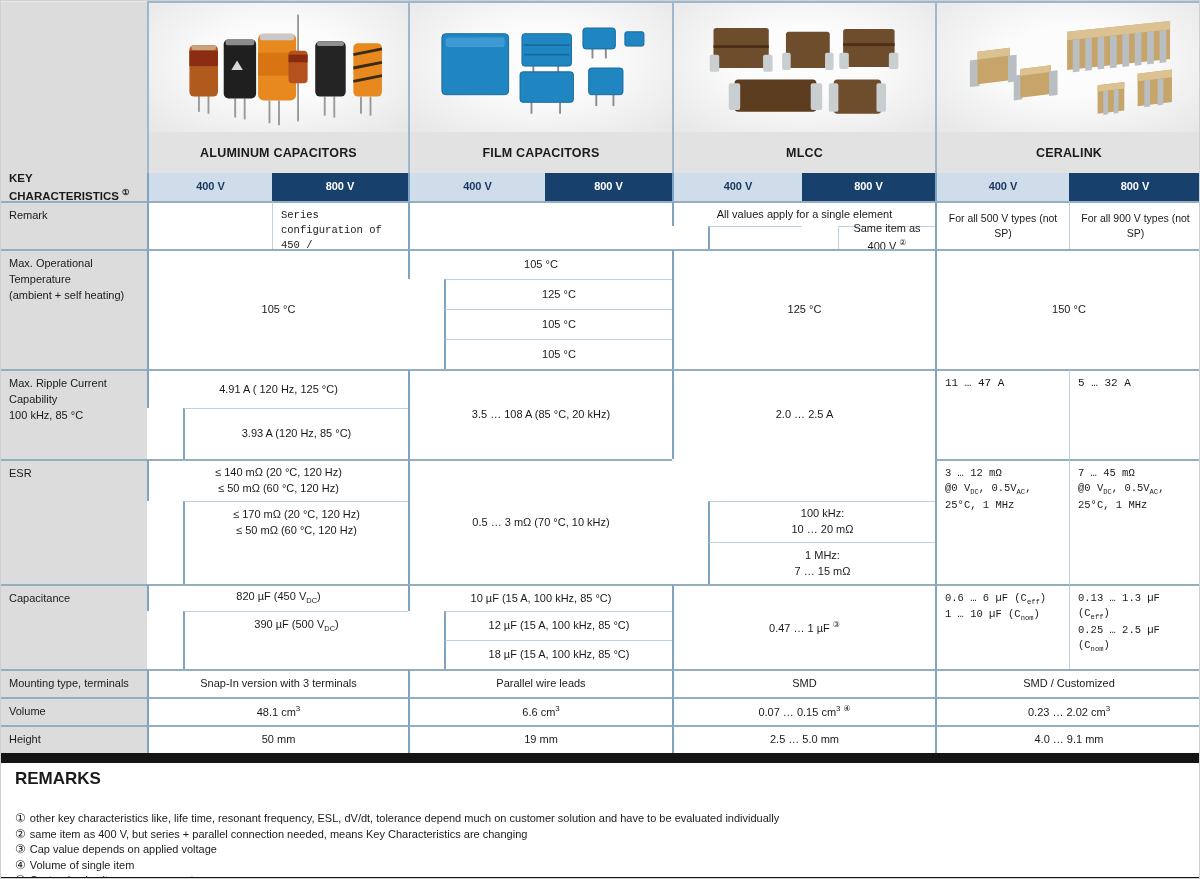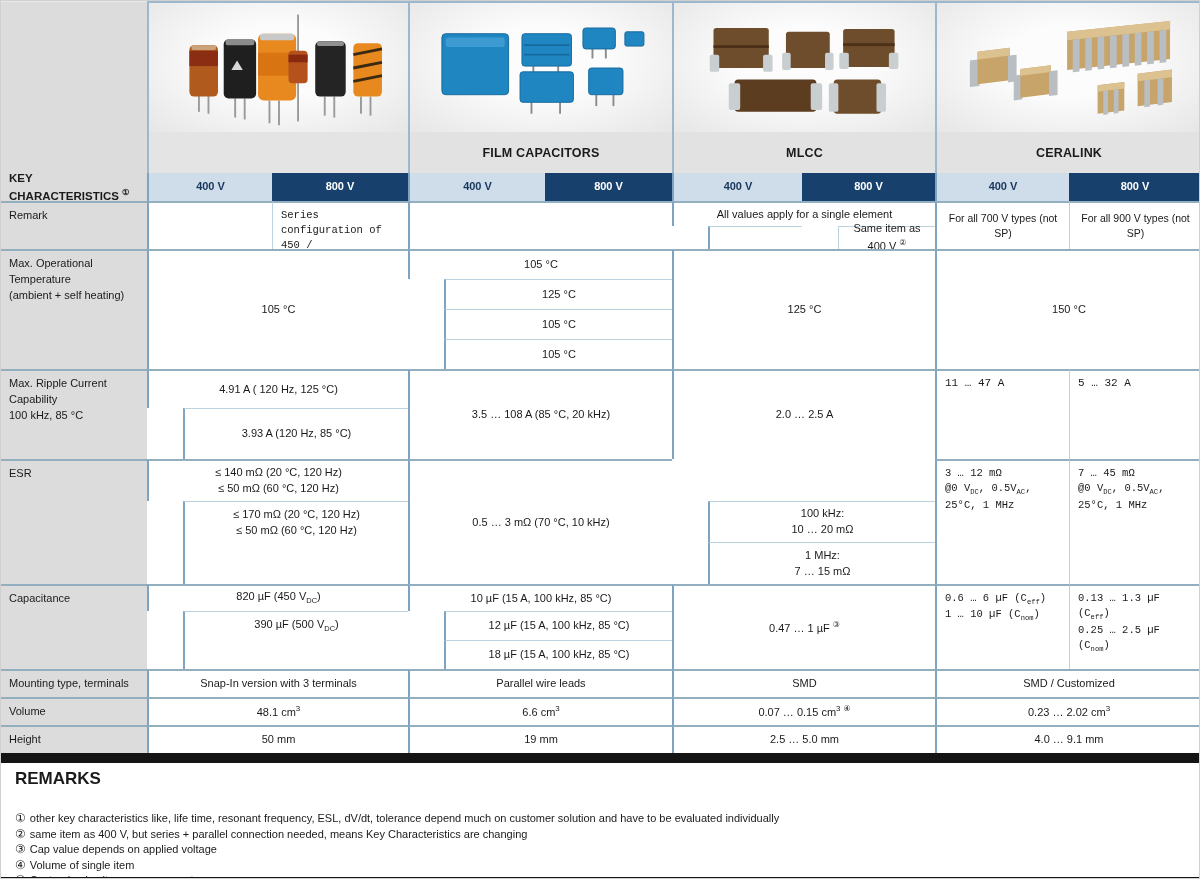--- a/index.html
+++ b/index.html
@@ -76,20 +76,23 @@
           <rect x="140" y="46" width="20" height="34" rx="4" fill="#b4511c"></rect>
           <rect x="140" y="50" width="20" height="8" fill="#872a10"></rect>
           <rect x="168" y="36" width="32" height="58" rx="5" fill="#242424"></rect>
           <rect x="170" y="36" width="28" height="5" rx="2" fill="#909090"></rect>
           <rect x="208" y="38" width="30" height="56" rx="5" fill="#e8891f"></rect>
           <line x1="208" y1="50" x2="238" y2="44" stroke="#3a2a12" stroke-width="3"></line>
           <line x1="208" y1="64" x2="238" y2="58" stroke="#3a2a12" stroke-width="3"></line>
           <line x1="208" y1="78" x2="238" y2="72" stroke="#3a2a12" stroke-width="3"></line>
         </svg>
       </div>
+      <div class="hdr-title">
+          <span>ALUMINUM CAPACITORS</span>
+        </div>
     </div>
 
     <div class="hdr-group">
       <div class="hdr-img">
         <svg width="250" height="122" viewBox="0 0 260 128">
           <g stroke="#8b8b8b" stroke-width="2">
             <line x1="122" y1="62" x2="122" y2="74"></line>
               <line x1="148" y1="62" x2="148" y2="74"></line>
             <line x1="184" y1="44" x2="184" y2="54"></line>
               <line x1="198" y1="44" x2="198" y2="54"></line>
@@ -231,21 +234,21 @@
       </div>
     <div class="cell blS btS" style="grid-area:2/4/4/6"></div>
     <div class="cell blS btS" style="grid-area:2/6/3/8">
         <span>All values apply for a single element</span>
       </div>
     <div class="cell blS bt" style="grid-area:3/6/4/7"></div>
     <div class="cell bl bt" style="grid-area:3/7/4/8">
         <span>Same item as 400 V <sup>②</sup></span>
       </div>
     <div class="cell blS btS small" style="grid-area:2/8/4/9">
-        <span>For all 700 V types (not SP)</span>
+        <span>For all 500 V types (not SP)</span>
       </div>
     <div class="cell bl btS small" style="grid-area:2/9/4/10">
         <span>For all 900 V types (not SP)</span>
       </div>
 
     <div class="cell lab top btS" style="grid-area:4/1/8/2">
         <span>Max. Operational Temperature<br>(ambient + self heating)</span>
       </div>
     <div class="cell blS btS" style="grid-area:4/2/8/4">
         <span>105 °C</span>

